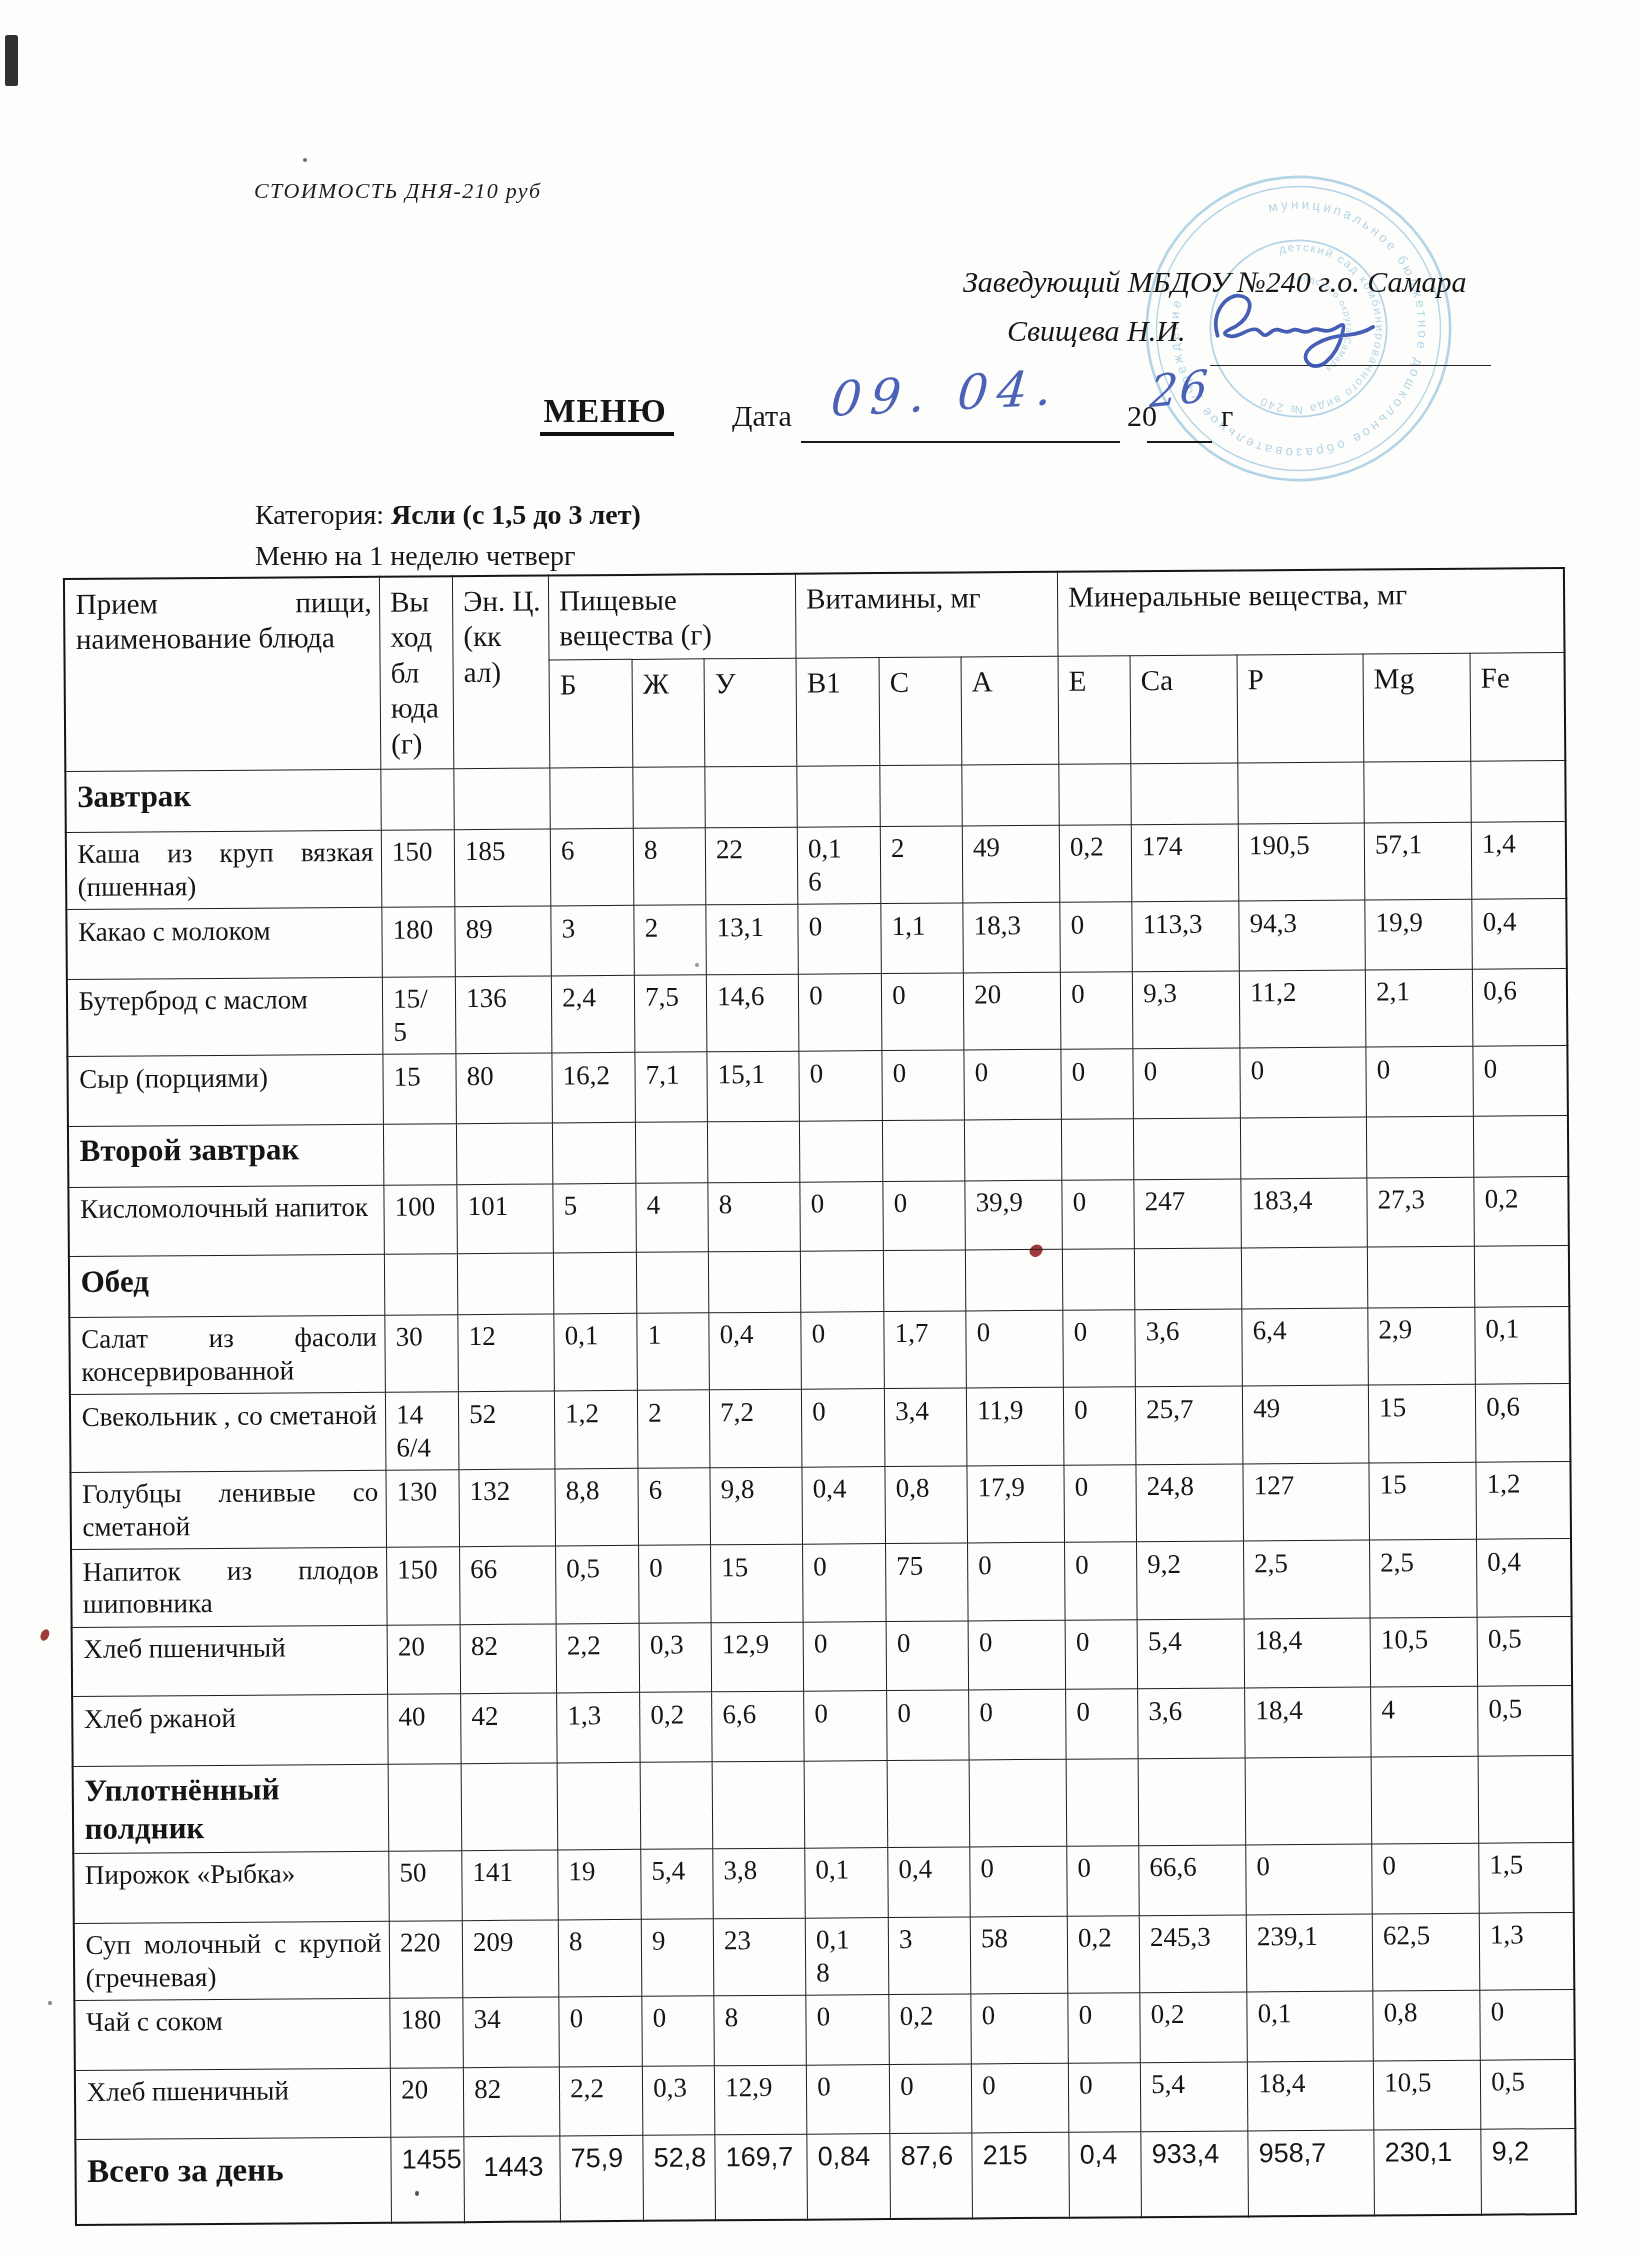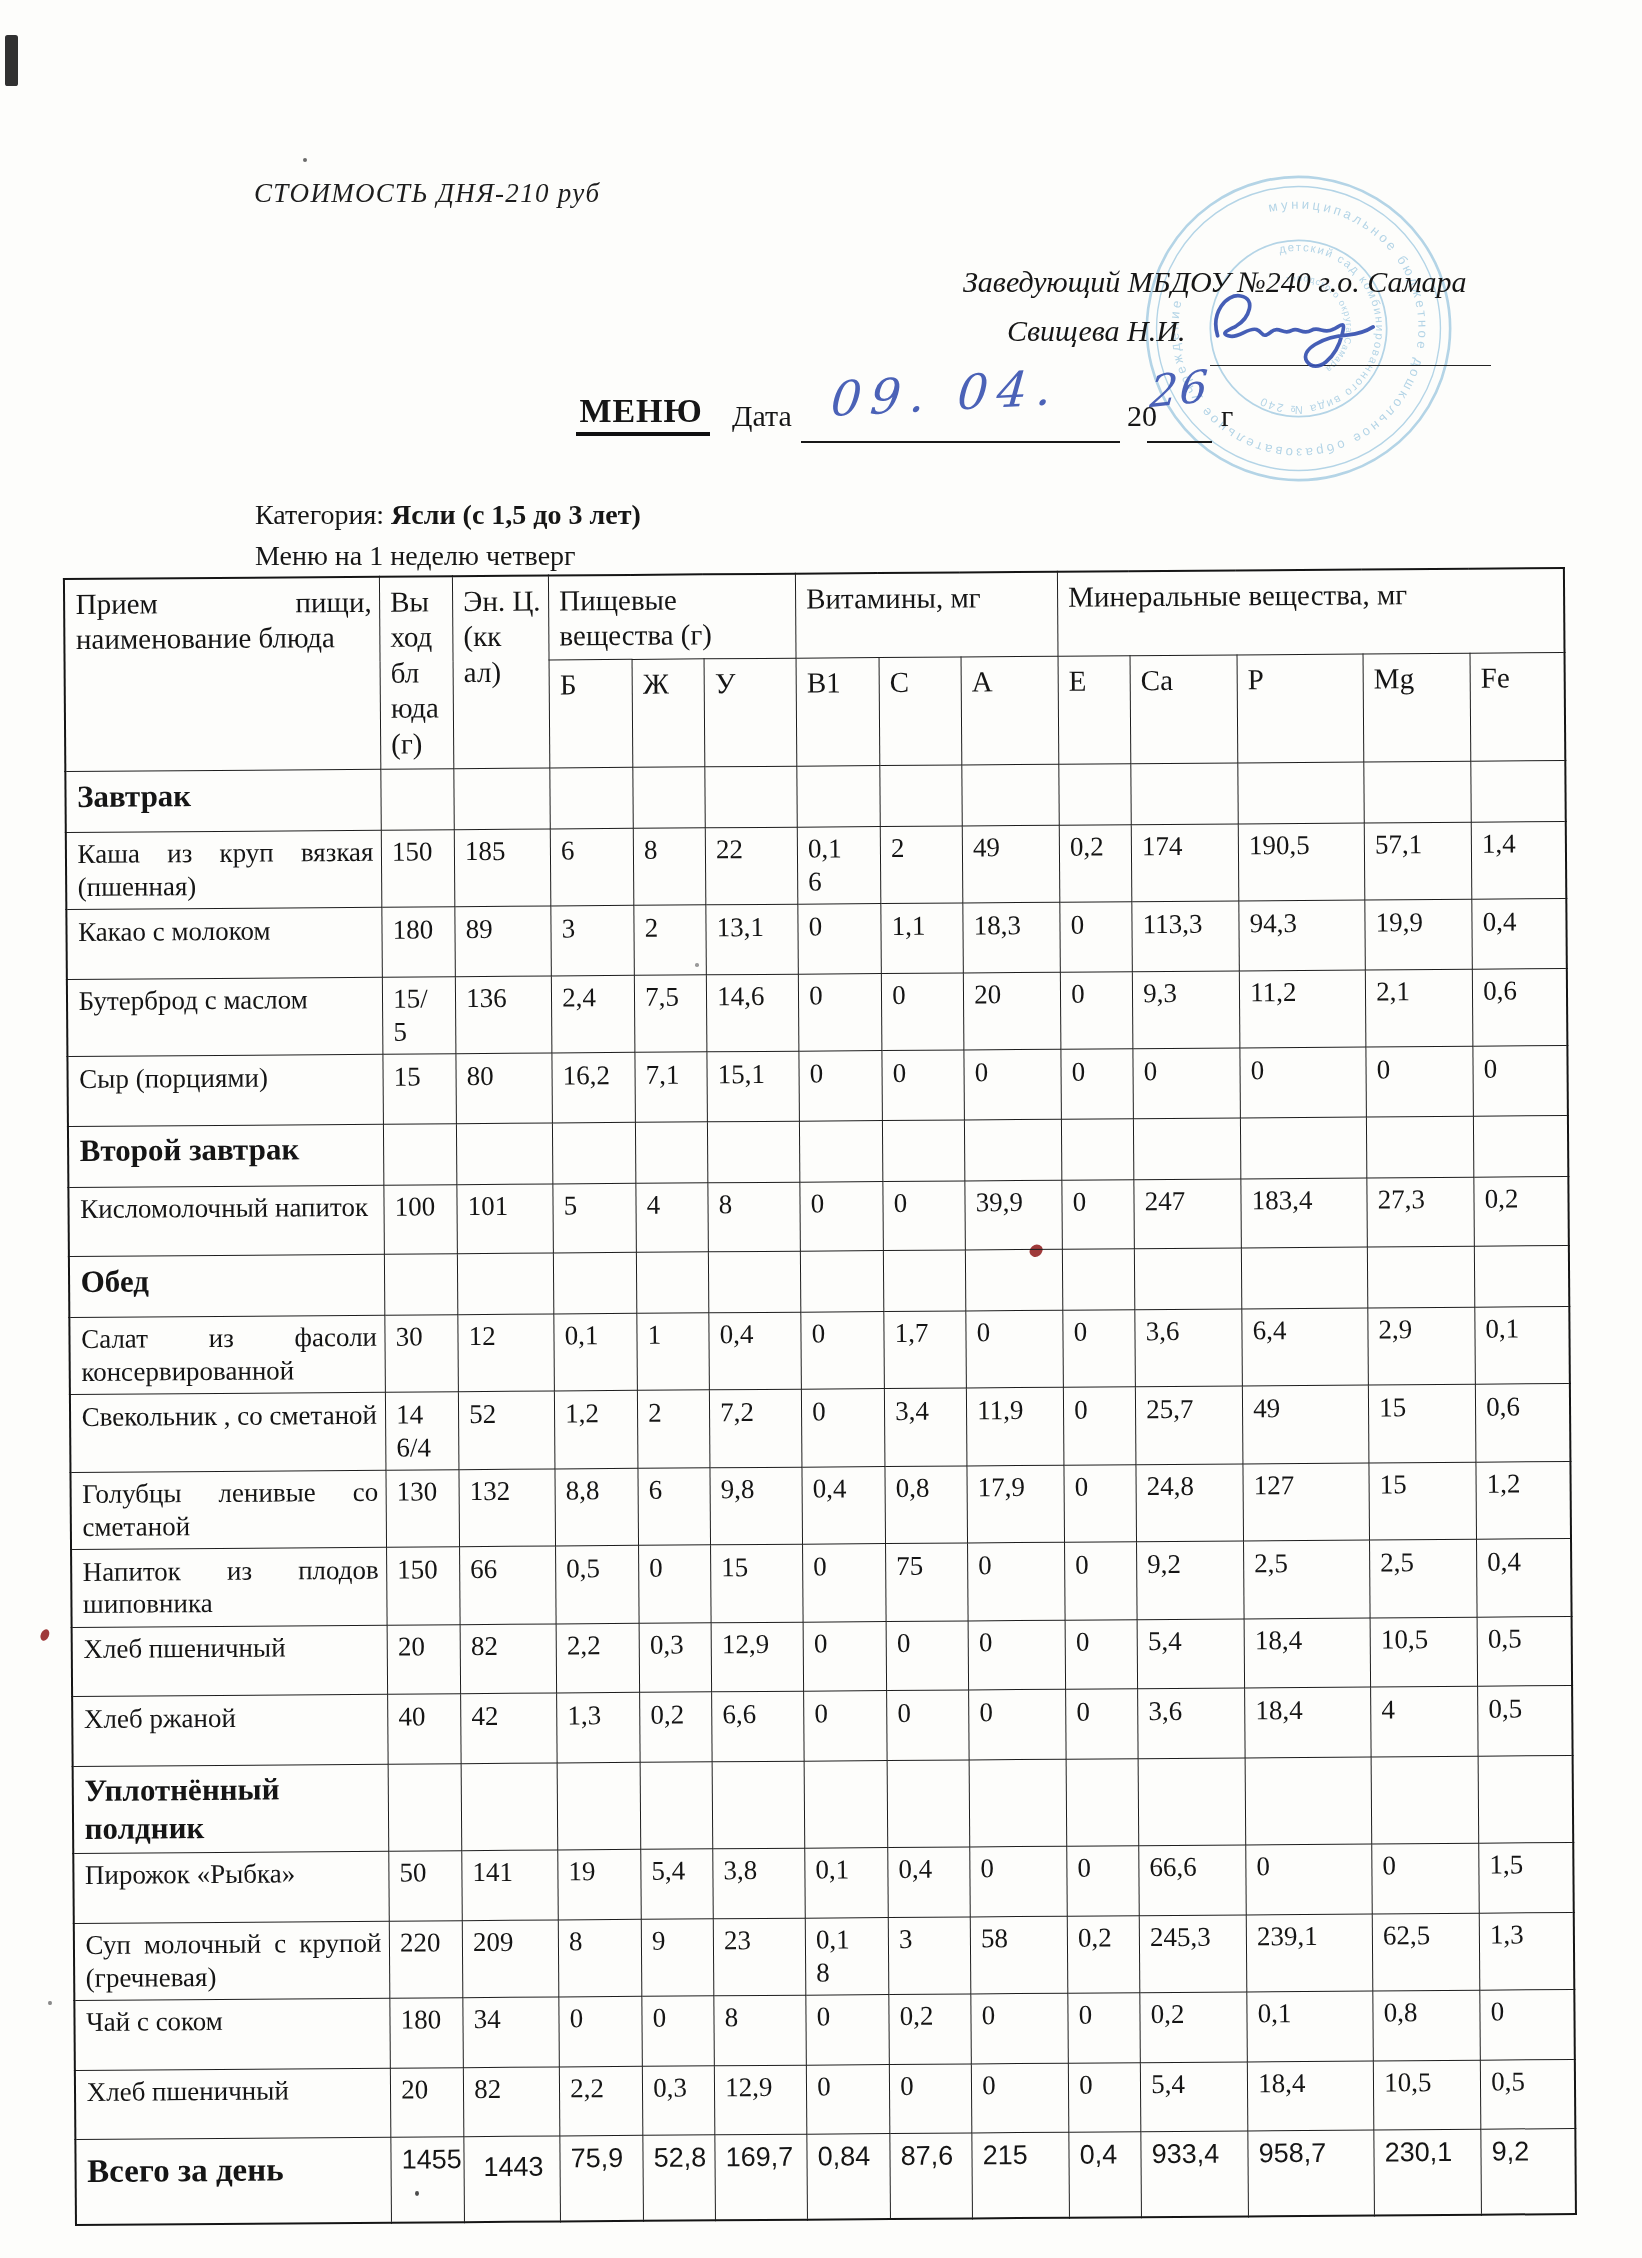--- a/index.html
+++ b/index.html
@@ -4,26 +4,26 @@
 <style>
   html,body{margin:0;padding:0;}
   body{
     width:1643px;height:2258px;position:relative;overflow:hidden;
     background:#fdfdfb;
     font-family:"Liberation Serif", serif;
     color:#161616;
   }
   .abs{position:absolute;}
   
-  .cost-line{left:254px;top:178px;font-style:italic;font-size:27px;letter-spacing:1.3px;color:#1d1d1d;}
+  .cost-line{left:254px;top:178px;font-style:italic;font-size:22px;letter-spacing:1.3px;color:#1d1d1d;}
   .manager-line{left:963px;top:265px;font-style:italic;font-size:30px;white-space:nowrap;}
   .manager-name{left:1007px;top:314px;font-style:italic;font-size:30px;white-space:nowrap;}
   .manager-underline{left:1210px;top:365px;width:281px;border-top:1.8px solid #232323;}
   .menu-title{left:540px;top:392px;font-size:34px;font-weight:bold;letter-spacing:0.9px;
-    border-bottom:4.4px solid #101010;padding:0 7px 1.8px 3.5px;margin-left:36px;}
+    border-bottom:4.4px solid #101010;padding:0 7px 1.8px 3.5px;}
   .date-label{left:732px;top:399px;font-size:30px;text-align:center;}
   .date-underline{left:801px;top:441px;width:319px;border-top:2.6px solid #181818;}
   .year-prefix{left:1127px;top:399px;font-size:30px;}
   .year-underline{left:1147px;top:441px;width:65px;border-top:2.6px solid #181818;}
   .year-suffix{left:1221px;top:399px;font-size:30px;}
   .hand{color:#3c55b2;font-style:italic;font-family:"DejaVu Serif",serif;}
   .hand-date{left:831px;top:365px;font-size:48px;letter-spacing:8.8px;transform:rotate(-3deg) skewX(-8deg);opacity:.92;}
   .hand-year{left:1150px;top:363px;font-size:44px;letter-spacing:1.8px;transform:rotate(-6deg) skewX(-10deg);opacity:.92;}
   .category-line{left:255px;top:499px;font-size:28px;}
   .category-line b{font-weight:bold;}

